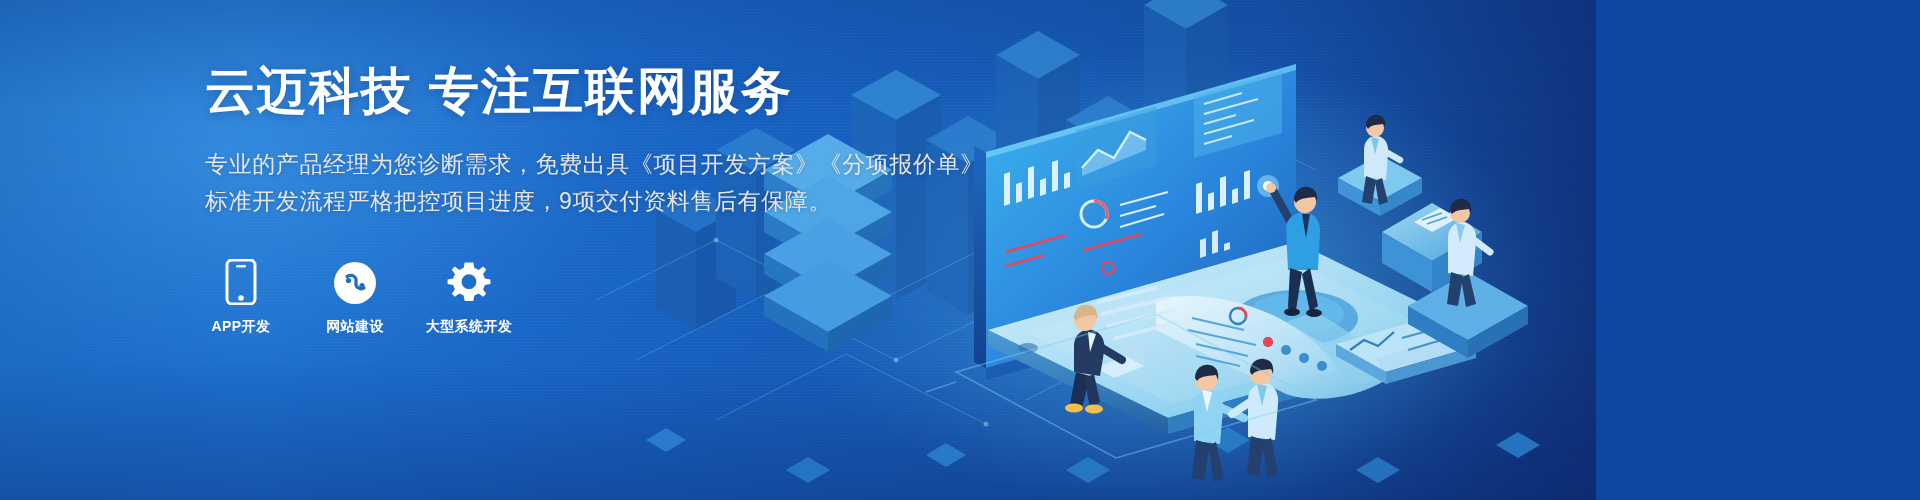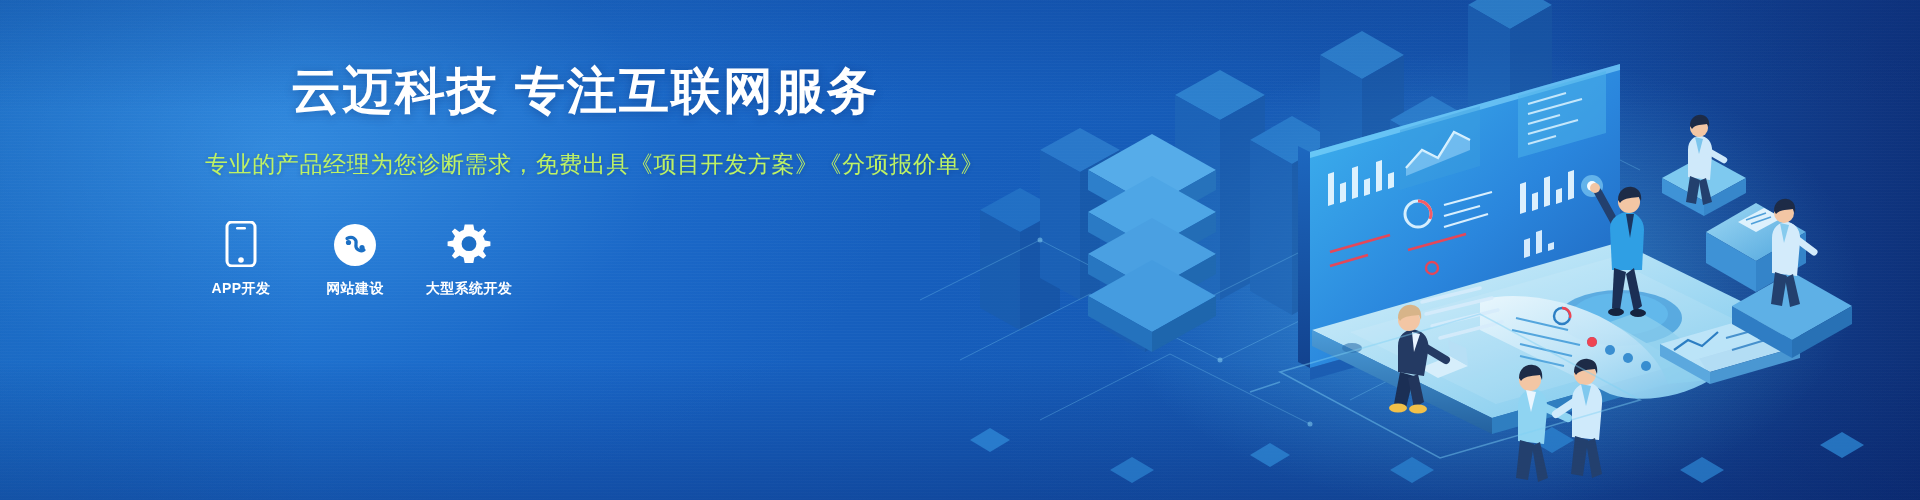--- a/index.html
+++ b/index.html
@@ -6,25 +6,24 @@
     margin: 0;
     padding: 0;
     background: #0d47a1;
   }
   body {
     font-family: "Liberation Sans", "DejaVu Sans", sans-serif;
   }
 
   .banner {
     position: relative;
-    width: 1920px;
+    width: 1596px;
     height: 500px;
     overflow: hidden;
     background: #1565c0;
-    text-align: center;
   }
 
   
   .bg-base {
     position: absolute;
     inset: 0;
     background: linear-gradient(118deg, #1f7fd8 0%, #1a6fce 18%, #1763c4 38%, #155bb8 55%, #1450a8 72%, #123f8f 88%, #0f357f 100%);
   }
   .bg-radial-left {
     position: absolute;
@@ -69,21 +68,21 @@
     font-weight: 700;
     color: #ffffff;
     letter-spacing: 2px;
     line-height: 1.16;
     margin: 0 0 26px 0;
     text-shadow: 0 2px 10px rgba(5,30,90,0.30);
     white-space: nowrap;
   }
   .subline {
     font-size: 23px;
-    color: #bef264;
+    color: #e5e5e5;
     line-height: 1.62;
     letter-spacing: 0.6px;
     margin: 0;
     white-space: nowrap;
     text-shadow: 0 1px 4px rgba(5,30,90,0.25);
   }
 
   
   .icon-row {
     display: flex;
@@ -519,20 +518,21 @@
 
   <div class="bg-scanlines"></div>
   <div class="bg-vignette"></div>
 
   <div class="content">
 
     <h1 class="headline">云迈科技 专注互联网服务</h1>
 
     <p class="subline">专业的产品经理为您诊断需求，免费出具《项目开发方案》《分项报价单》</p>
 
+    <p class="subline">标准开发流程严格把控项目进度，9项交付资料售后有保障。</p>
 
     <div class="icon-row">
 
       <div class="icon-item">
         <span class="icon-glyph">
           <svg width="34" height="46" viewBox="0 0 34 46" xmlns="http://www.w3.org/2000/svg">
             <rect x="3" y="1" width="28" height="44" rx="5" ry="5" fill="none" stroke="#ffffff" stroke-width="3"></rect>
             <rect x="12" y="6" width="10" height="2.6" rx="1.3" fill="#ffffff"></rect>
             <circle cx="17" cy="39" r="2.8" fill="#ffffff"></circle>
           </svg>

